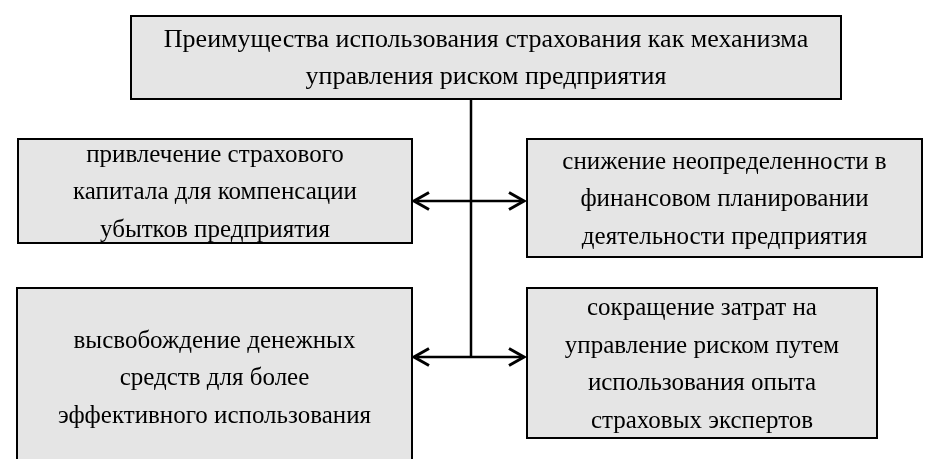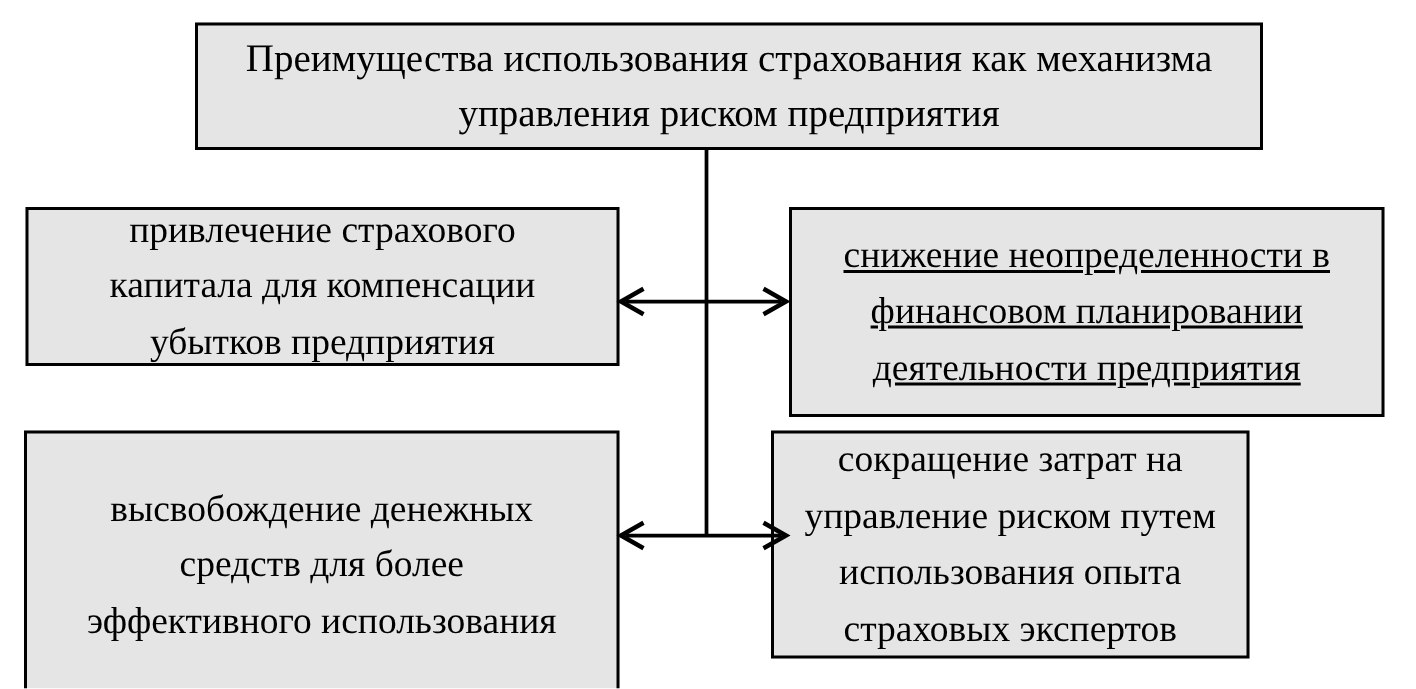--- a/index.html
+++ b/index.html
@@ -31,23 +31,23 @@
     white-space: pre-line;
     font-size: 25px;
     line-height: 1.5;
   }
   .title-box .box-text {
     font-size: 26px;
     line-height: 1.42;
   }
   #box-title   { left: 130px; top: 15px;  width: 712px; height: 85px;  }
   #box-left-1  { left: 17px;  top: 138px; width: 396px; height: 106px; }
-  #box-right-1 { left: 526px; top: 138px; width: 397px; height: 140px; text-decoration: underline; }
+  #box-right-1 { left: 526px; top: 138px; width: 397px; height: 120px; }
   #box-left-2  { left: 16px;  top: 287px; width: 397px; height: 180px; }
-  #box-right-2 { left: 514px; top: 287px; width: 319px; height: 152px; }
+  #box-right-2 { left: 526px; top: 287px; width: 352px; height: 152px; }
   .connectors {
     position: absolute;
     left: 0;
     top: 0;
     pointer-events: none;
   }
   .connectors .trunk {
     stroke: #000000;
     stroke-width: 2.5;
     fill: none;

